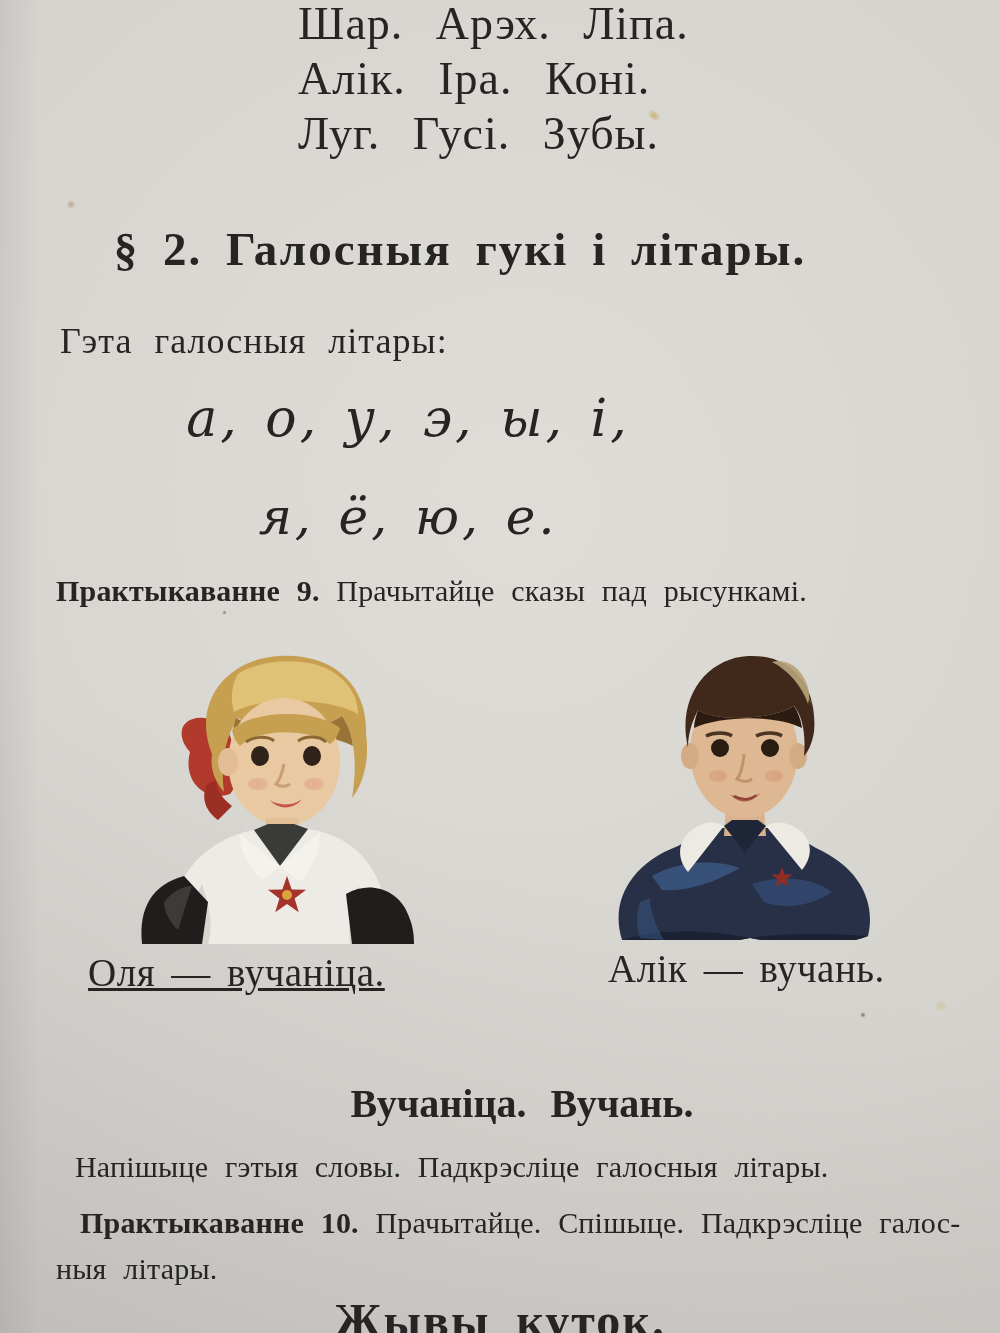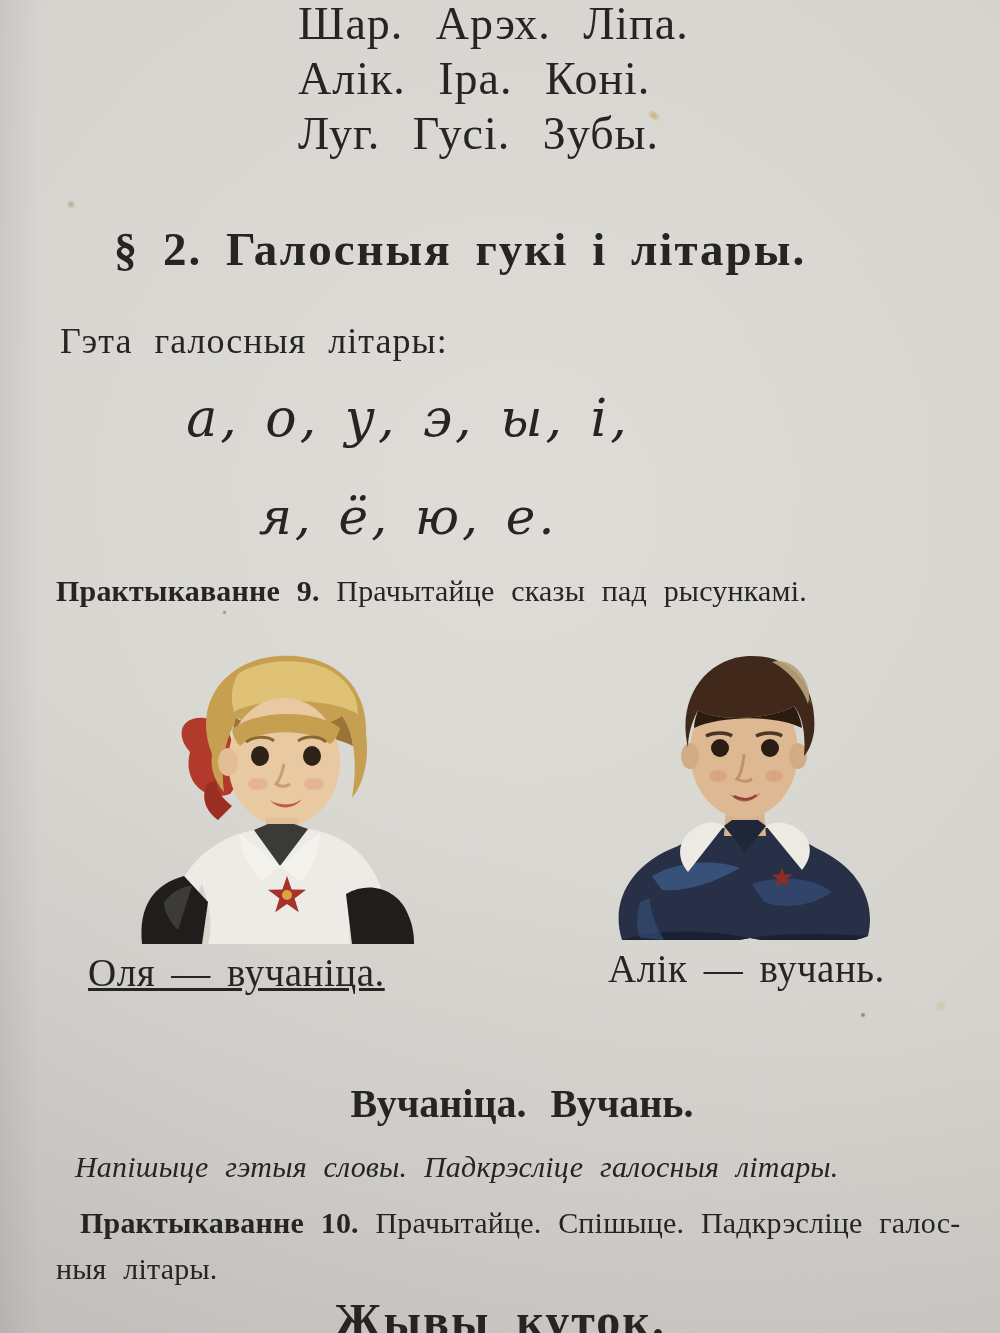--- a/index.html
+++ b/index.html
@@ -29,21 +29,21 @@
     font-family:"DejaVu Serif", serif;white-space:nowrap;letter-spacing:3px;word-spacing:6px;}
   .vowels-1{top:388px;font-size:52px;}
   .vowels-2{top:488px;font-size:50px;}
   
   .bodyline{font-size:30px;letter-spacing:.2px;word-spacing:9px;white-space:nowrap;}
   .ex-label{position:static;font-weight:bold;}
   .ex9{left:56px;top:574px;}
   .compose-line{left:75px;top:1030px;}
   .key-words{left:0;top:1080px;width:1000px;text-align:center;
     font-size:40px;font-weight:bold;word-spacing:14px;white-space:nowrap;padding-left:22px;}
-  .write-line{left:75px;top:1150px;font-style:italic;}
+  .write-line{left:75px;top:1150px;}
   .ex10-line1{left:80px;top:1206px;}
   .ex10-line2{left:56px;top:1252px;}
   
   .fig{background:transparent;}
   .fig-girl{left:112px;top:634px;width:330px;height:310px;}
   .fig-boy{left:592px;top:640px;width:306px;height:300px;}
   .caption{font-size:39px;letter-spacing:.5px;word-spacing:6px;white-space:nowrap;}
   .caption-girl{left:88px;top:950px;text-decoration:underline;}
   .caption-boy{left:566px;top:946px;margin-left:42px;}
   

